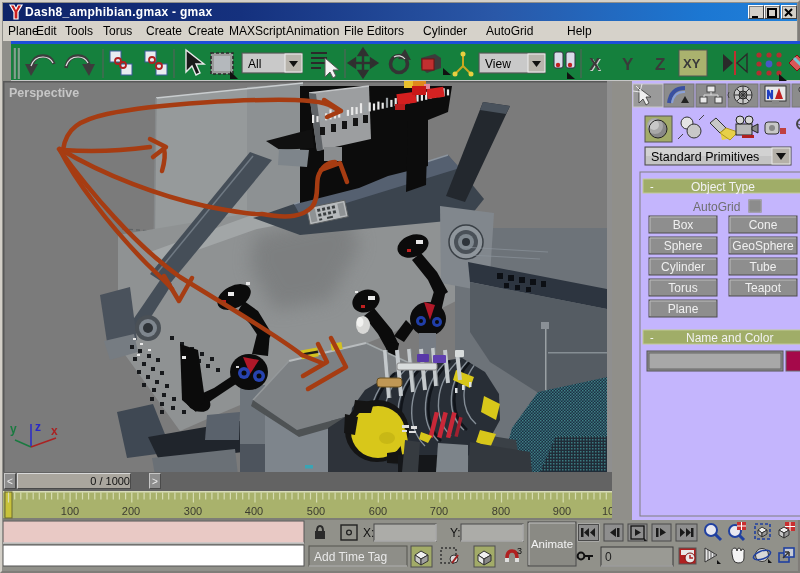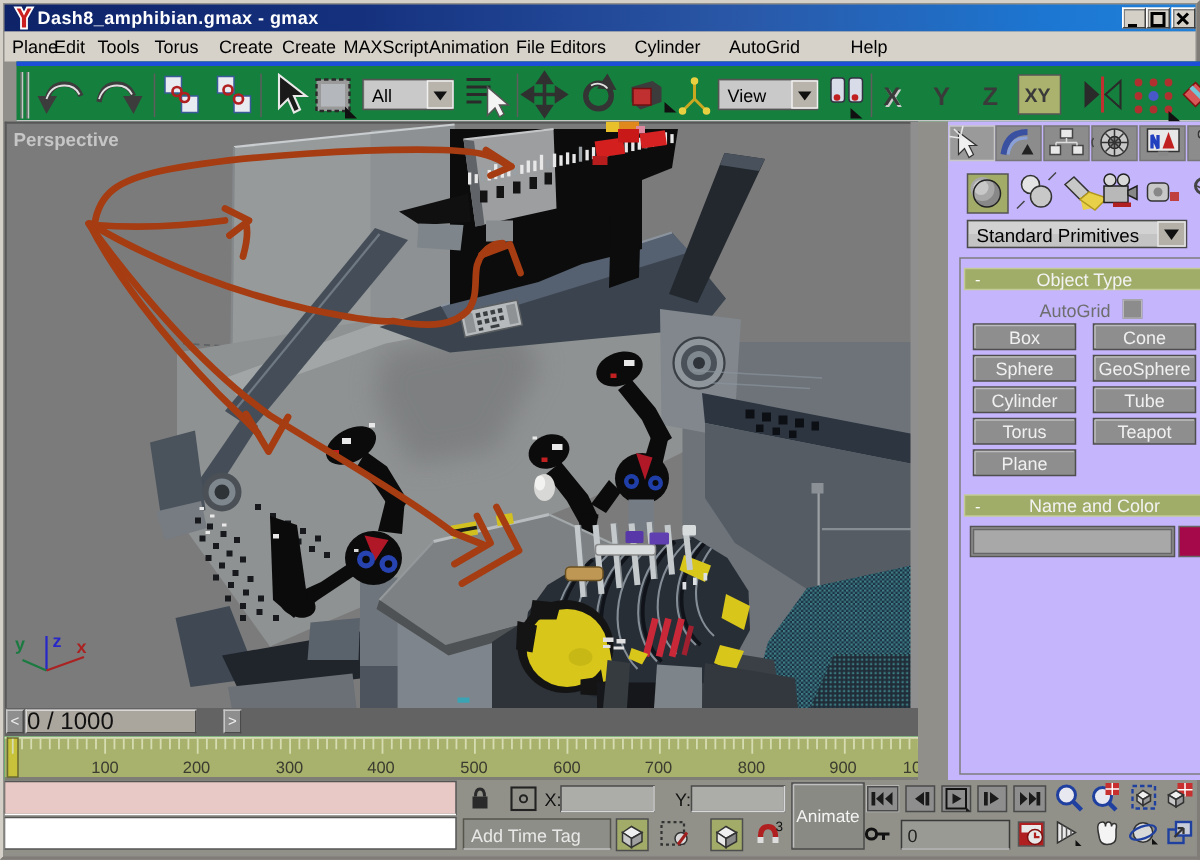--- a/index.html
+++ b/index.html
@@ -5,21 +5,21 @@
 #win{position:absolute;left:0;top:0;width:800px;height:573px;background:#908f8a;border:2px outset #d4d0c8}
 #title{position:absolute;left:3px;top:3px;width:794px;height:18px;background:linear-gradient(90deg,#0e2368 0%,#15317e 30%,#2a58a8 62%,#1c77d2 88%,#2080da 100%);color:#fff;font-weight:bold;font-size:12px;line-height:18px}
 #title .txt{position:absolute;left:22px;top:0px;letter-spacing:0.3px}
 .tbtn{position:absolute;top:2px;width:16px;height:14px;background:#d4d0c8;border:1px solid;border-color:#fff #404040 #404040 #fff;box-shadow:1px 1px 0 #808080 inset}
 #menubar{position:absolute;left:3px;top:21px;width:794px;height:20px;background:#d6d2ca;font-size:12px;color:#000}
 #menubar span{position:absolute;top:3px}
 #toolbar{position:absolute;left:11px;top:41px;width:794px;height:40px;background:#15803d;border-top:3px solid #1d4ed8;border-bottom:1px solid #c6c6c6}
 #vp{position:absolute;left:3px;top:81px;width:609px;height:391px;background:#7b7b7b}
 #cpanel{position:absolute;left:632px;top:81px;width:185px;height:439px;background:#c4b5fd}
 #sliderrow{position:absolute;left:3px;top:472px;width:609px;height:19px;background:#636363}
-#ruler{position:absolute;left:3px;top:491px;width:609px;height:29px;background:#22c55e}
+#ruler{position:absolute;left:3px;top:491px;width:609px;height:29px;background:#a3a3a3}
 #status{position:absolute;left:3px;top:520px;width:794px;height:50px;background:#91918a}
 </style></head>
 <body>
 <div id="win"></div>
 <div id="title">
  <svg style="position:absolute;left:5px;top:1px" width="16" height="16" viewBox="0 0 16 16">
       <path d="M2 1 L6 1 L8 5 L10 1 L14 1 L10 8 L10 15 L6 15 L6 8 Z" fill="#cc1f1f" stroke="#fff" stroke-width="1.2"></path>
     </svg>
  <span class="txt">Dash8_amphibian.gmax - gmax</span>
  <div class="tbtn" style="left:745px"><svg width="14" height="12">
@@ -693,21 +693,21 @@
  <rect x="623" y="330" width="162" height="14" fill="#a0ad68" stroke="#c2cb96" stroke-width="1"></rect>
  <text x="630" y="341" font-size="11" fill="#fff">-</text>
  <text x="666" y="341.5" font-size="12" fill="#f2f2f2">Name and Color</text>
  <rect x="627" y="351" width="136" height="20" fill="#8e8e8e" stroke="#555"></rect>
  <rect x="629" y="353" width="132" height="16" fill="#a8a8a8" stroke="#666"></rect>
  <rect x="766" y="351" width="20" height="20" fill="#a5094a" stroke="#666"></rect>
 </svg>
 </div>
 <div id="sliderrow">
  <div style="position:absolute;left:1px;top:1px;width:12px;height:16px;background:#8e8e8e;border:1px solid;border-color:#c6c6c6 #4a4a4a #4a4a4a #c6c6c6;color:#eee;font-size:10px;text-align:center;line-height:15px">&lt;</div>
- <div style="position:absolute;left:14px;top:1px;width:114px;height:16px;background:#aaa69e;border:1px solid;border-color:#d8d8d8 #4a4a4a #4a4a4a #d8d8d8;color:#111;font-size:16px;text-align:left;line-height:15px">0 / 1000</div>
+ <div style="position:absolute;left:14px;top:1px;width:114px;height:16px;background:#aaa69e;border:1px solid;border-color:#d8d8d8 #4a4a4a #4a4a4a #d8d8d8;color:#111;font-size:11px;text-align:right;line-height:15px">0 / 1000</div>
  <div style="position:absolute;left:146px;top:1px;width:12px;height:16px;background:#8e8e8e;border:1px solid;border-color:#c6c6c6 #4a4a4a #4a4a4a #c6c6c6;color:#eee;font-size:10px;text-align:center;line-height:15px">&gt;</div>
 </div>
 <div id="ruler">
 <svg width="609" height="29" viewBox="0 0 609 29">
  <rect x="0" y="0" width="609" height="29" fill="#a9b26c"></rect>
  <rect x="0" y="0" width="609" height="1.5" fill="#d8dcb8"></rect>
       <rect x="0" y="27" width="609" height="2" fill="#7e7e76"></rect>
  <g stroke="#5e6440" stroke-width="1">
   <line x1="2" y1="0" x2="2" y2="26" stroke="#8a8f58"></line>
  </g>

